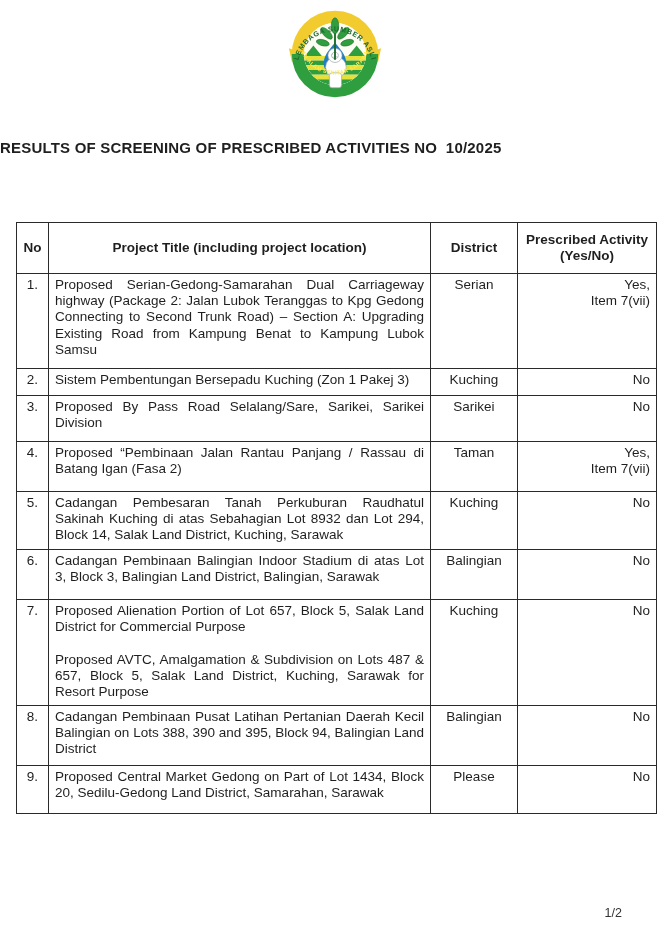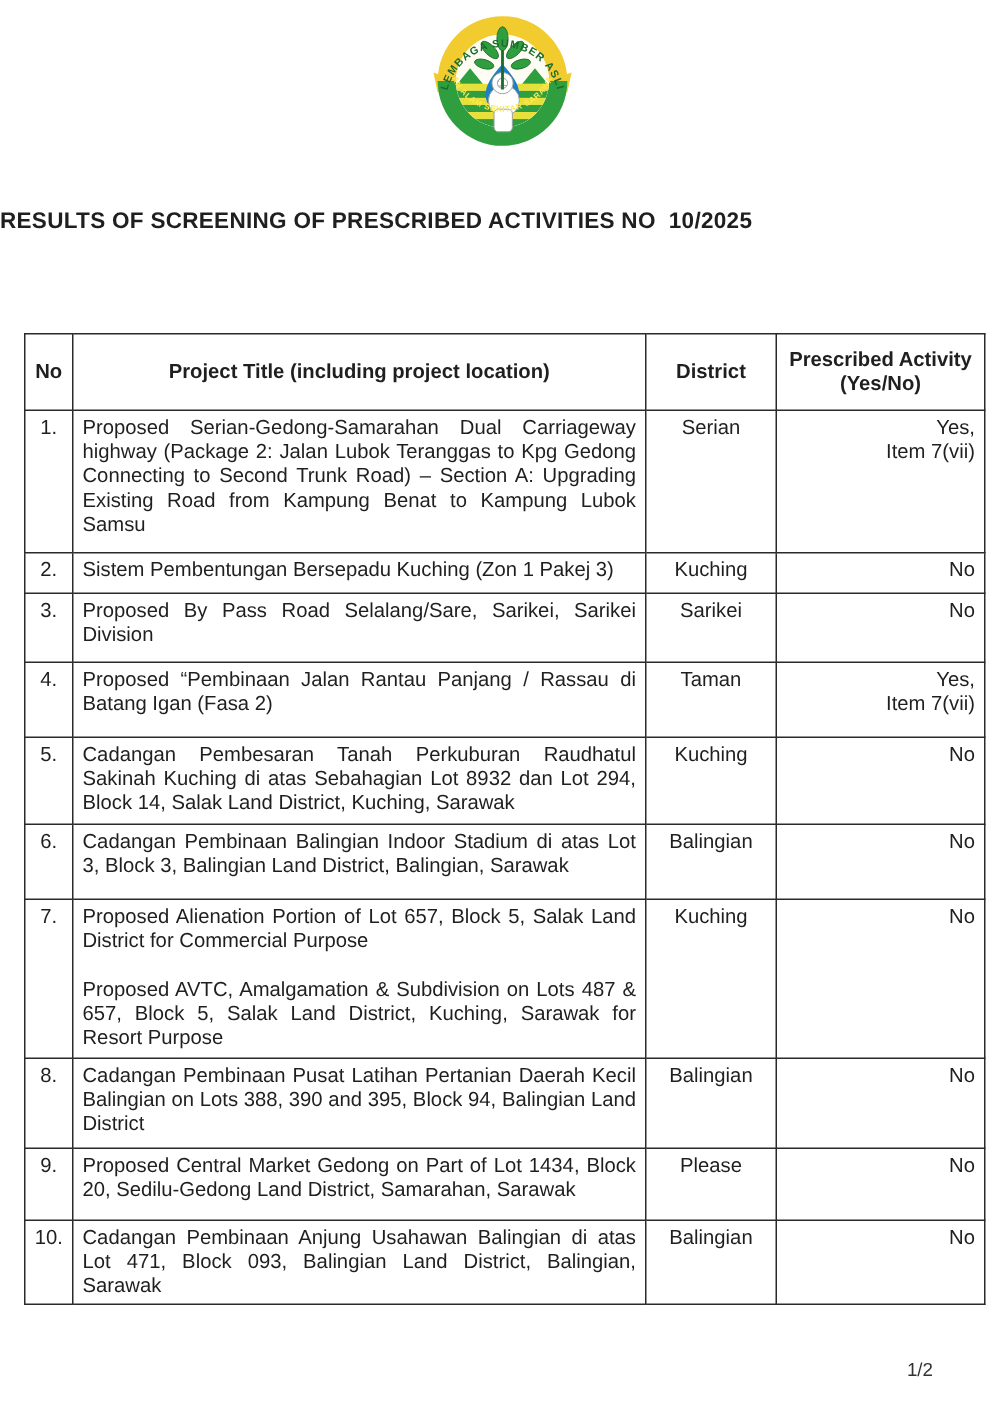--- a/index.html
+++ b/index.html
@@ -201,24 +201,18 @@
           <td class="cell-title">Cadangan Pembinaan Pusat Latihan Pertanian Daerah Kecil Balingian on Lots 388, 390 and 395, Block 94, Balingian Land District</td>
           <td class="cell-loc">Balingian</td>
           <td class="cell-act">No</td>
         </tr>
         <tr>
           <td class="cell-no">9.</td>
           <td class="cell-title">Proposed Central Market Gedong on Part of Lot 1434, Block 20, Sedilu-Gedong Land District, Samarahan, Sarawak</td>
           <td class="cell-loc">Please</td>
           <td class="cell-act">No</td>
         </tr>
-        <tr>
-          <td class="cell-no">10.</td>
-          <td class="cell-title">Cadangan Pembinaan Anjung Usahawan Balingian di atas Lot 471, Block 093, Balingian Land District, Balingian, Sarawak</td>
-          <td class="cell-loc">Balingian</td>
-          <td class="cell-act">No</td>
-        </tr>
       </tbody>
   </table>
 
   <div class="page-number">1/2</div>
 
 </div>
 
 </body></html>

